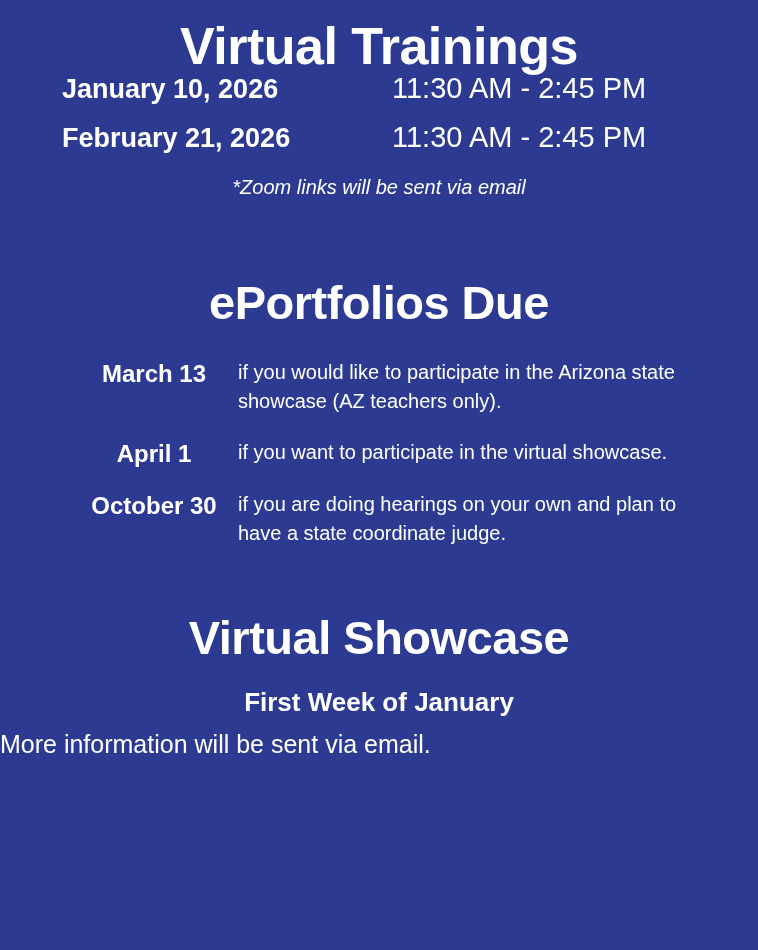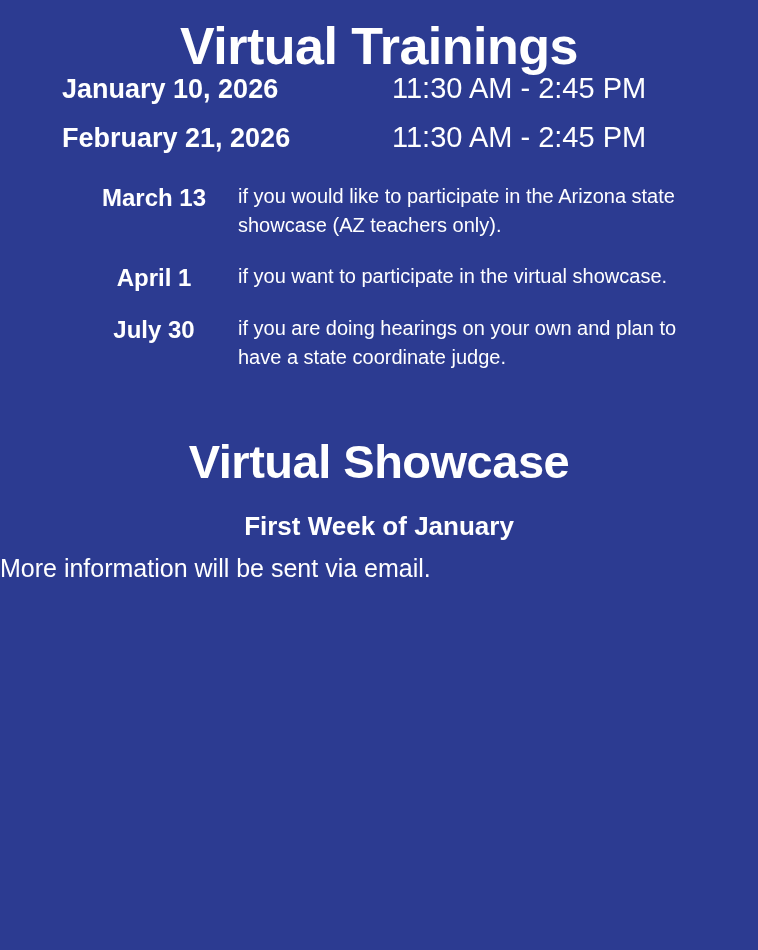--- a/index.html
+++ b/index.html
@@ -119,36 +119,38 @@
         <span class="training-date">January 10, 2026</span>
         <span class="training-time">11:30 AM - 2:45 PM</span>
       </div>
       <div class="training-row">
         <span class="training-date">February 21, 2026</span>
         <span class="training-time">11:30 AM - 2:45 PM</span>
       </div>
     </div>
 
     <div class="notes">
+      <div>*Zoom links will be sent via email</div>
     </div>
   </div>
 
   <div>
+    <div class="section-title" id="eportfolios-title">ePortfolios Due</div>
 
     <div class="due-list">
       <div class="due-row">
         <div class="due-date">March 13</div>
         <div class="due-text">if you would like to participate in the Arizona state showcase (AZ teachers only).</div>
       </div>
       <div class="due-row">
         <div class="due-date">April 1</div>
         <div class="due-text">if you want to participate in the virtual showcase.</div>
       </div>
       <div class="due-row">
-        <div class="due-date">July 30</div>
+        <div class="due-date">October 30</div>
         <div class="due-text">if you are doing hearings on your own and plan to have a state coordinate judge.</div>
       </div>
     </div>
   </div>
 
   <div>
     <div class="section-title" id="showcase-title">Virtual Showcase</div>
     <div class="showcase-sub">First Week of January</div>
     <div class="showcase-note">More information will be sent via email.</div>
   </div>

